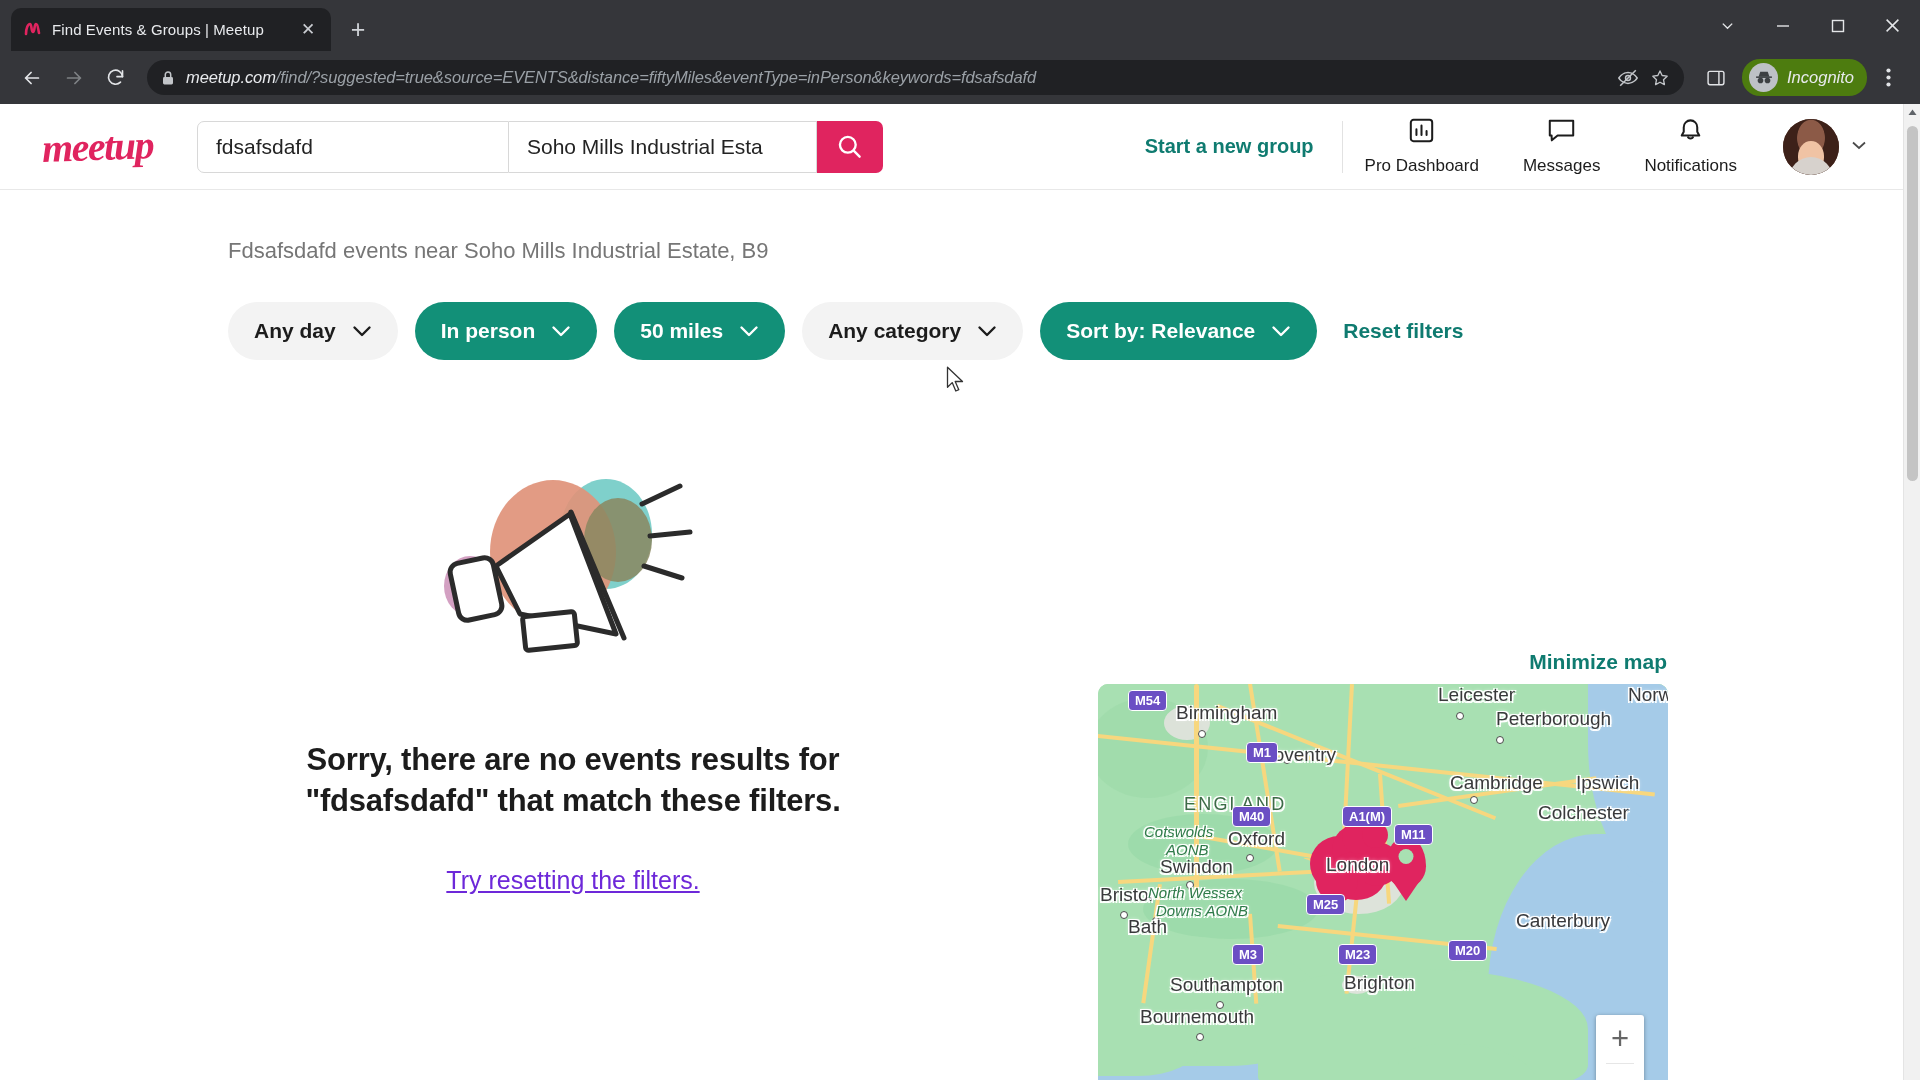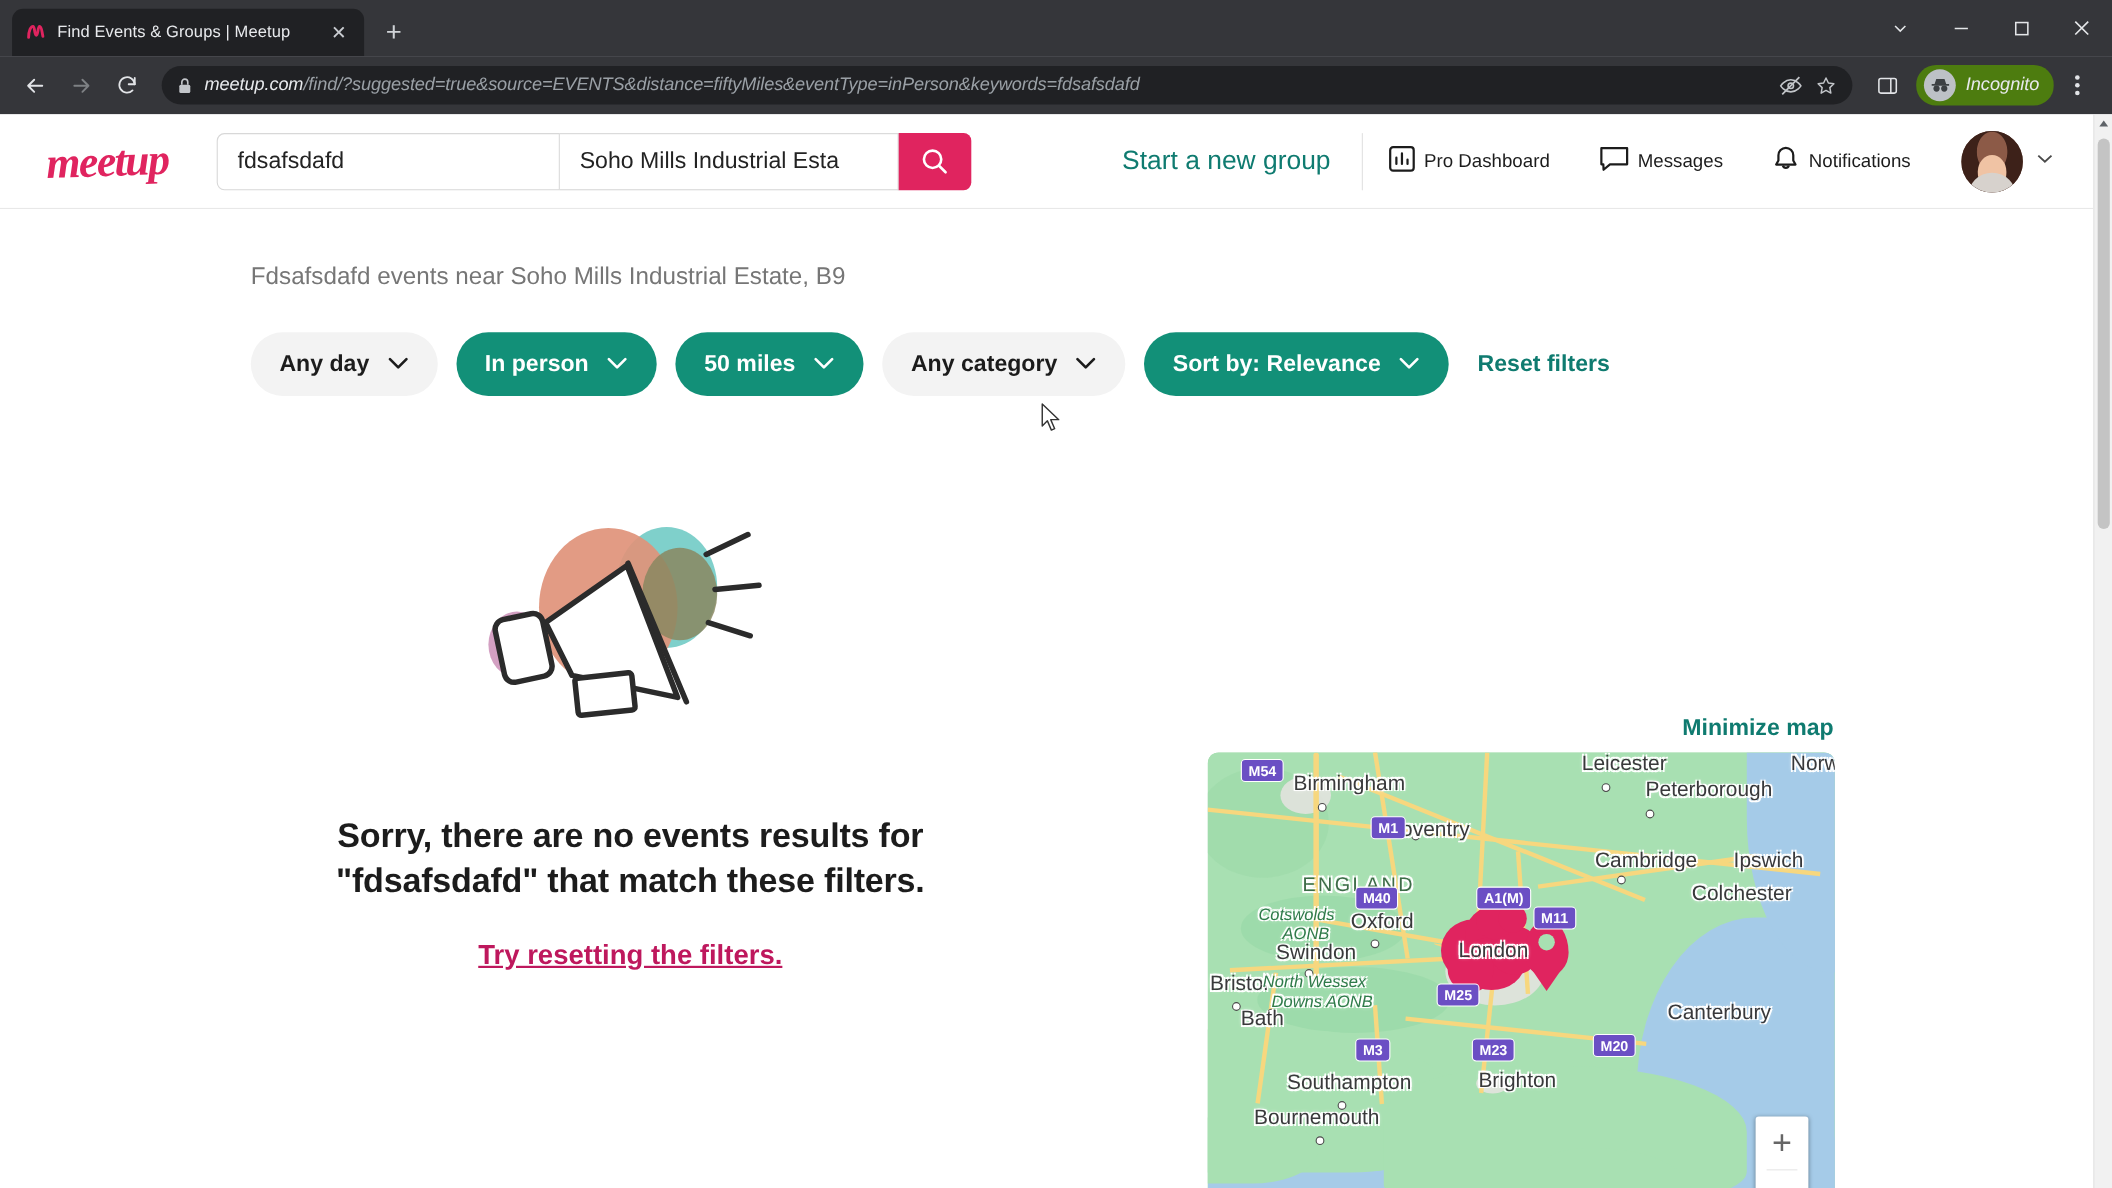--- a/index.html
+++ b/index.html
@@ -101,27 +101,27 @@
   .sfield.second { border-left:none; width:308px; }
   .sfield input {
     border:none; outline:none; width:100%; font-size:21px; color:#232323;
     font-family:"Liberation Sans", sans-serif; background:transparent;
   }
   .sbtn {
     width:66px; background:#e0245f; border-radius:0 7px 7px 0;
     display:flex; align-items:center; justify-content:center; border:none;
   }
   .startgroup {
-    margin-left:auto; color:#0f7b70; font-size:24px; font-weight:normal;
+    margin-left:auto; color:#0f7b70; font-size:20px; font-weight:bold;
     padding-right:28px; white-space:nowrap;
   }
   .hdivider { width:1px; height:52px; background:#e2e2e2; flex:none; }
   .navitems { display:flex; align-items:center; gap:0; }
   .navitem {
-    display:flex; flex-direction:row; align-items:center; gap:7px;
+    display:flex; flex-direction:column; align-items:center; gap:7px;
     padding:0 22px; color:#1c1c1c; font-size:17px; white-space:nowrap;
   }
   .avatar-wrap { display:flex; align-items:center; gap:10px; padding-left:24px; }
   .avatar {
     width:56px; height:56px; border-radius:50%; overflow:hidden; flex:none;
     background:#6b4a3e; position:relative;
   }
   .av-hair { position:absolute; inset:0; background:radial-gradient(ellipse at 50% 34%, #8c5a47 0 34%, #3d2119 36% 100%); }
   .av-face { position:absolute; left:50%; top:40%; transform:translateX(-50%); width:26px; height:30px; border-radius:50% 50% 46% 46%; background:#f0c3a4; }
   .av-body { position:absolute; left:50%; bottom:-4px; transform:translateX(-50%); width:44px; height:22px; border-radius:22px 22px 0 0; background:#d7d2cd; }
@@ -156,22 +156,22 @@
   }
 
   
   .results { margin-top:96px; width:690px; display:flex; flex-direction:column; align-items:center; }
   .illus { width:290px; height:220px; position:relative; margin-top:18px; }
   .empty-title {
     font-size:31px; font-weight:bold; color:#1c1c1c; text-align:center;
     line-height:1.32; margin-top:46px; width:660px; letter-spacing:-.2px;
   }
   .empty-link {
-    font-size:25px; color:#be185d; text-decoration:underline;
-    margin-top:32px; font-weight:bold;
+    font-size:25px; color:#6d28d9; text-decoration:underline;
+    margin-top:44px; font-weight:normal;
   }
 
   
   .mapbox {
     position:absolute; left:1098px; top:580px; width:570px; height:500px;
     border-radius:10px 10px 0 0; overflow:hidden; background:#a7ddb0;
   }
   .map-land { position:absolute; inset:0; background:#a8e0b2; }
   .map-sea { position:absolute; left:0; right:0; bottom:0; height:150px;
     background:#a5cbe8; }

